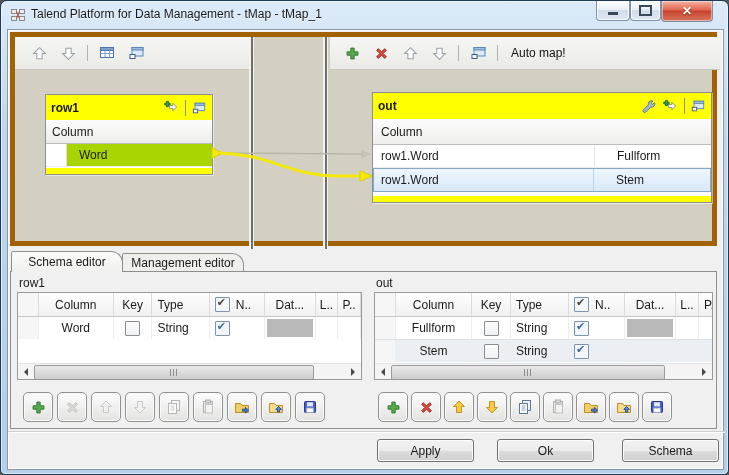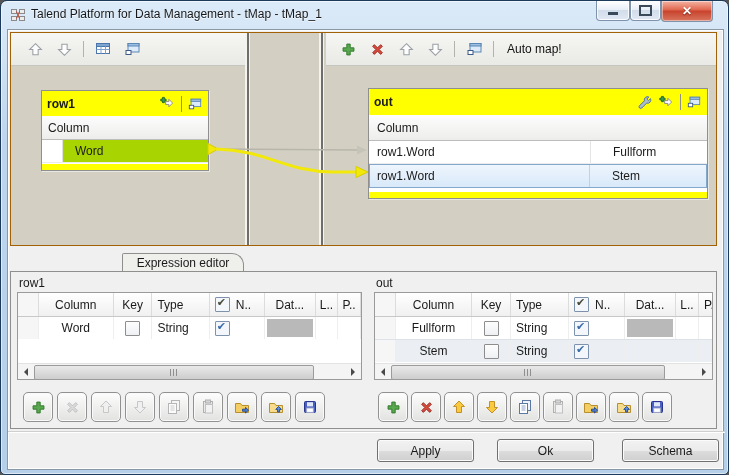--- a/index.html
+++ b/index.html
@@ -19,21 +19,21 @@
     box-shadow:inset 0 0 0 1px rgba(255,255,255,.8);}
   .winbtn.close{background:linear-gradient(#f4b4a4,#e0654d 45%,#c8422c 50%,#d8765f);
     box-shadow:inset 0 0 0 1px rgba(255,255,255,.45);}
   .glyph-min{width:10px;height:3px;background:#3a4a5a;margin-top:6px;}
   .glyph-max{width:9px;height:7px;border:2px solid #3a4a5a;background:transparent;}
   .glyph-close{color:#fff;font-weight:bold;font-size:12px;text-shadow:0 1px 1px #7e1f12;}
   
   #client{left:6px;top:28px;width:717px;height:441px;background:#f0f0f0;
     border:1px solid #8a98a5;box-shadow:inset 0 0 0 1px #fdfdfd;}
   
-  #mapper{left:2px;top:2px;width:707px;height:214px;background:#d3d0c3;border:1px solid #a16207;}
+  #mapper{left:2px;top:2px;width:707px;height:214px;background:#d3d0c3;border:5px solid #a16207;}
   .mtoolbar{top:0;height:33px;background:linear-gradient(#f6f6f4,#e9e9e5);
     border-bottom:1px solid #c6c6c0;display:flex;align-items:center;gap:9px;}
   .tbicon{width:20px;height:20px;display:flex;align-items:center;justify-content:center;}
   .tbsep{width:1px;height:16px;background:#b3b3ac;}
   .sash-dark{top:0;width:2px;height:212px;background:#6e6e6e;}
   .sash-light{top:0;width:2px;height:212px;background:#f4f3ec;}
   #automap{height:20px;line-height:20px;padding:0 4px;color:#111;}
   
   .maptable{border:1px solid #8f8f8f;background:#fff;box-shadow:1px 1px 0 rgba(255,255,255,.5);}
   .maphead{height:25px;background:#ffff00;display:flex;align-items:center;padding:0 5px;gap:5px;}
@@ -262,21 +262,24 @@
       <svg class="abs" style="left:0;top:0;pointer-events:none;z-index:5" width="705" height="212" viewBox="0 0 705 212">
         <path d="M198 116 L346 117" stroke="#b8b6aa" stroke-width="1.6" fill="none"></path>
         <path d="M346 112.5 L356 117 L346 121.5 Z" fill="#c6c4b8"></path>
         <path d="M197 110.5 L207 116 L197 121.5 Z" fill="#f2e90a" stroke="#d8cf00"></path>
         <path d="M205 116 C 255 117 275 139 322 139 L 345 139" stroke="#f2e90a" stroke-width="3" fill="none"></path>
         <path d="M345 133.5 L357 139 L345 144.5 Z" fill="#f2e90a" stroke="#d8cf00"></path>
       </svg>
     </div>
 
     <div class="abs tab inactive" style="left:114px;top:223px;width:122px;height:19px">
-      <span>Expression editor</span>
+      <span>Management editor</span>
+    </div>
+    <div class="abs tab active" style="left:3px;top:221px;width:112px;height:21px">
+      <span>Schema editor</span>
     </div>
 
     <div class="abs" id="panel">
 
       <div class="abs" style="left:8px;top:4px">row1</div>
       <div class="abs" style="left:365px;top:4px">out</div>
 
       <div class="abs schtable" style="left:6px;top:20px;width:345px;height:88px">
         <div class="shead">
           <div class="rowhdr" style="width:20px"></div>

